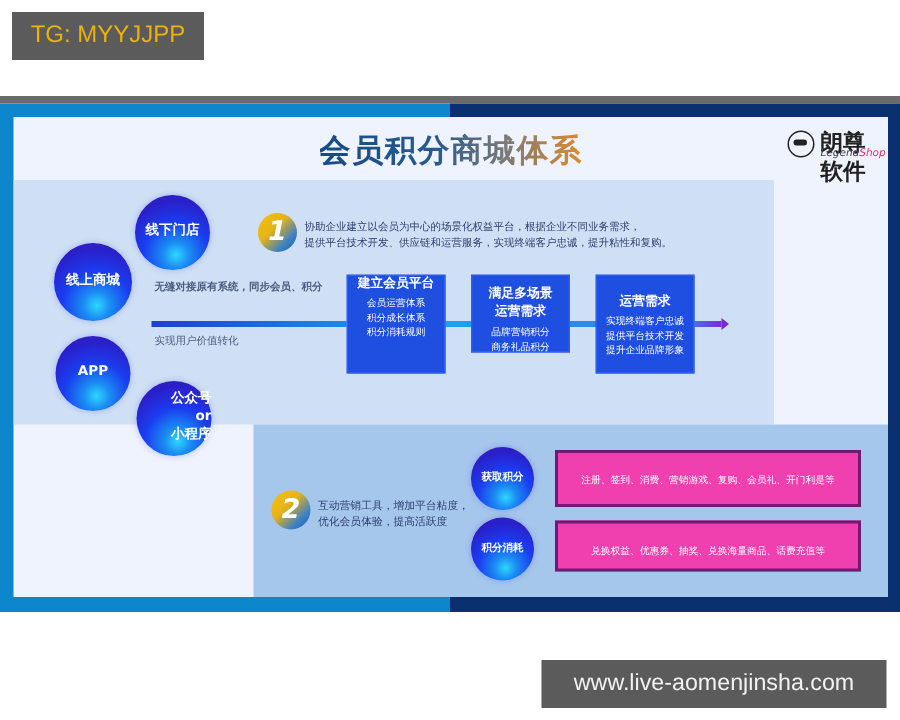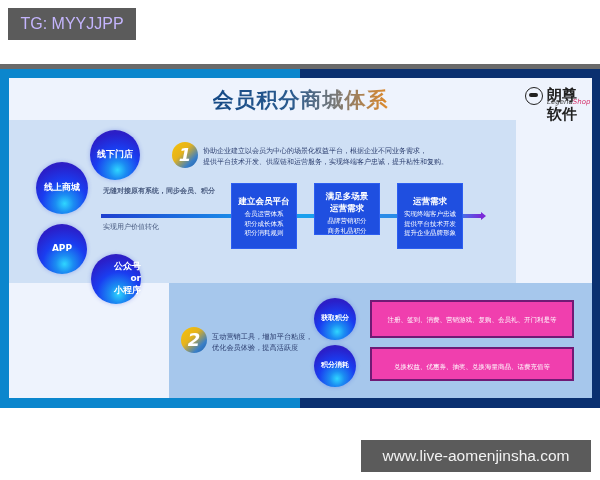--- a/index.html
+++ b/index.html
@@ -1,19 +1,19 @@
 <!DOCTYPE html>
 <html><head>
 <meta charset="utf-8">
 <style>
   html, body { margin:0; padding:0; }
   body { width:600px; height:480px; background:#ffffff; position:relative; overflow:hidden;
          font-family:"DejaVu Sans", "Liberation Sans", sans-serif; }
   .wm-top { position:absolute; left:8px; top:8px; width:128px; height:32px; background:#5b5b5b;
-            color:#c4b5fd; font-family:"Liberation Sans", sans-serif; font-size:16px; line-height:32px;
+            color:#eab308; font-family:"Liberation Sans", sans-serif; font-size:16px; line-height:32px;
             text-align:center; }
   .wm-bottom { position:absolute; left:361px; top:440px; width:230px; height:32px; background:#5b5b5b;
             color:#f2f2f2; font-family:"Liberation Sans", sans-serif; font-size:15.5px; line-height:32px;
             text-align:center; }
   .frame-top { position:absolute; left:0; top:64px; width:600px; height:5px; background:#6a6a6a; }
   .frame-left { position:absolute; left:0; top:69px; width:300px; height:339px; background:#0b86cd; }
   .frame-right { position:absolute; left:300px; top:69px; width:300px; height:339px; background:#0a3070; }
   .panel { position:absolute; left:9px; top:78px; width:583px; height:320px; background:#eef3fd; overflow:hidden; }
   .title { position:absolute; left:0; width:583px; top:8px; text-align:center; font-size:21px; font-weight:bold;
            letter-spacing:1px; }
@@ -93,21 +93,21 @@
   <div class="small-text" style="left:94px;top:108px;font-weight:bold;">无缝对接原有系统，同步会员、积分</div>
   <div class="line" style="left:92px;top:136px;width:130px;background:linear-gradient(90deg,#1f3fcf,#1a8ae8);"></div>
   <div class="small-text" style="left:94px;top:144px;">实现用户价值转化</div>
 
   <div class="line" style="left:288px;top:136px;width:18px;background:#1aa0ee;"></div>
   <div class="line" style="left:371px;top:136px;width:18px;background:#2a8ce8;"></div>
   <div class="line" style="left:454px;top:136px;width:18px;background:linear-gradient(90deg,#4a6ee8,#7a2ad8);"></div>
   <div style="position:absolute;left:472px;top:134px;width:0;height:0;border-top:4px solid transparent;border-bottom:4px solid transparent;border-left:5px solid #7a2ad8;"></div>
 
   <div class="step" style="left:222px;top:105px;width:66px;height:66px;">
-    <div class="h" style="margin-top:12px;">建立会员平台</div>
+    <div class="h" style="">建立会员平台</div>
     <div class="b">
       <div>会员运营体系</div>
       <div>积分成长体系</div>
       <div>积分消耗规则</div>
     </div>
   </div>
 
   <div class="step" style="left:305px;top:105px;width:66px;height:52px;">
     <div class="h" style="margin-top:7px;">
       <div>满足多场景</div>

